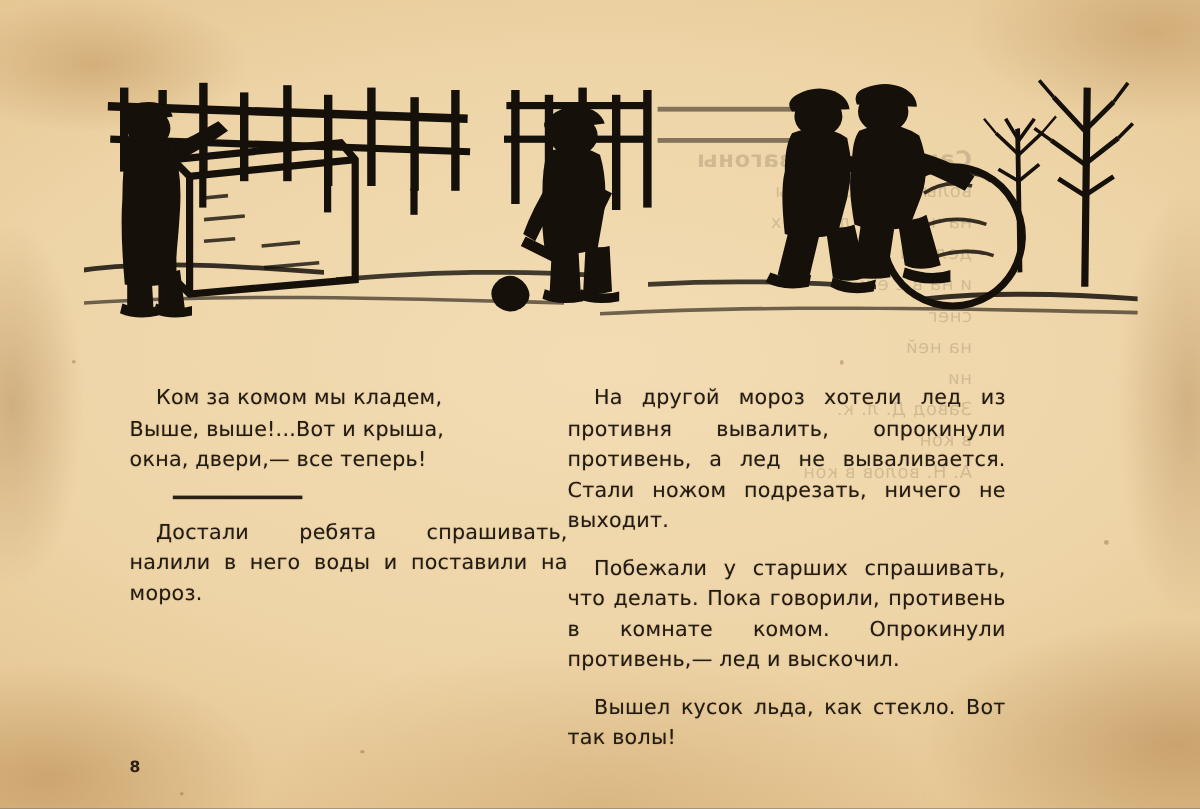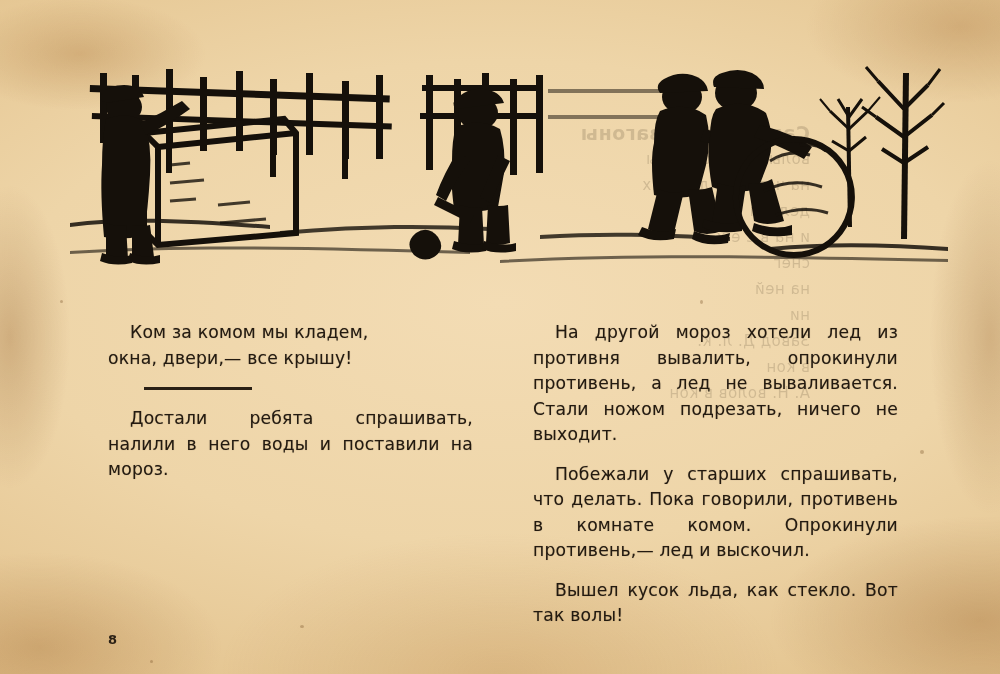--- a/index.html
+++ b/index.html
@@ -60,21 +60,20 @@
     height: 215px;
   }
   .illustration svg { display: block; }
 
   .columns {
     position: absolute;
     left: 108px;
     top: 320px;
     width: 790px;
     display: flex;
-    gap: 60px;
   }
   .col { width: 365px; }
   .para {
     font-family: "DejaVu Sans", sans-serif;
     font-size: 17.2px;
     line-height: 25.5px;
     color: #231a10;
     margin: 0 0 14px 0;
     letter-spacing: 0.2px;
     text-shadow: 0 0 1px rgba(35,26,16,0.35);
@@ -248,21 +247,22 @@
         </g>
       </g>
     </svg>
   </div>
 
   <div class="columns">
 
     <div class="col">
       <div class="para verse">
         <div class="line i">Ком за комом мы кладем,</div>
-        <div class="line">окна, двери,— все крышу!</div>
+        <div class="line">Выше, выше!...Вот и крыша,</div>
+        <div class="line">окна, двери,— все теперь!</div>
       </div>
 
       <div class="rule"></div>
 
       <p class="para indent justify">Достали ребята спрашивать, налили в него воды и поставили на мороз.</p>
     </div>
 
     <div class="col">
       <p class="para indent justify">На другой мороз хотели лед из противня вывалить, опрокинули противень, а лед не вываливается. Стали ножом подрезать, ничего не выходит.</p>
       <p class="para indent justify">Побежали у старших спрашивать, что делать. Пока говорили, противень в комнате комом. Опрокинули противень,— лед и выскочил.</p>

